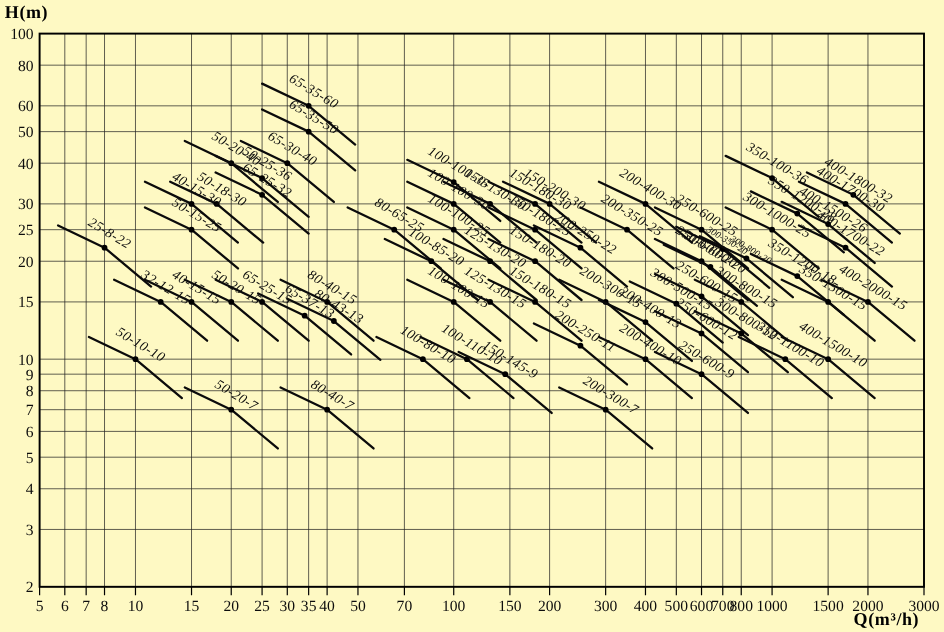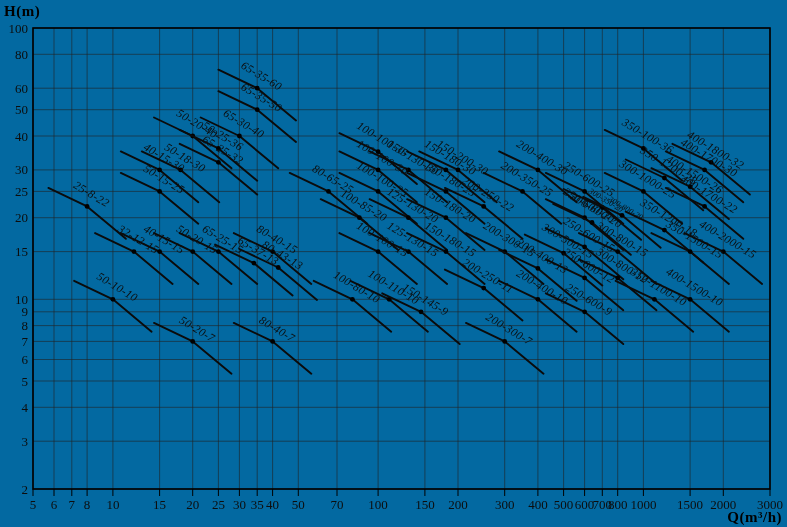--- a/index.html
+++ b/index.html
@@ -1,20 +1,20 @@
 <!DOCTYPE html>
 <html><head>
 <meta charset="utf-8">
 <style>
   html,body{margin:0;padding:0;background:#ffffff;}
-  #stage{position:relative;width:787px;height:527px;background:#0369a1;overflow:hidden;
+  #stage{position:relative;width:787px;height:527px;background:#fef9c3;overflow:hidden;
          font-family:"Liberation Serif", serif;color:#111;}
   .axis-title{position:absolute;font-size:15px;font-weight:bold;letter-spacing:0.5px;color:#000;}
   #y-title{left:4px;top:3px;}
-  #x-title{right:5px;bottom:1px;text-align:right;}
+  #x-title{right:21px;bottom:1px;text-align:right;}
   svg text{fill:#0d0d0d;}
   .tickx,.ticky{font-size:13px;font-family:"Liberation Serif",serif;}
   .curve-label{font-size:11.5px;font-style:italic;letter-spacing:0.4px;font-family:"Liberation Serif",serif;}
   .curve-label.small{font-size:8px;letter-spacing:0.1px;}
 </style>
 </head>
 <body>
 
 <div id="stage">
   <div class="axis-title" id="y-title">H(m)</div>

